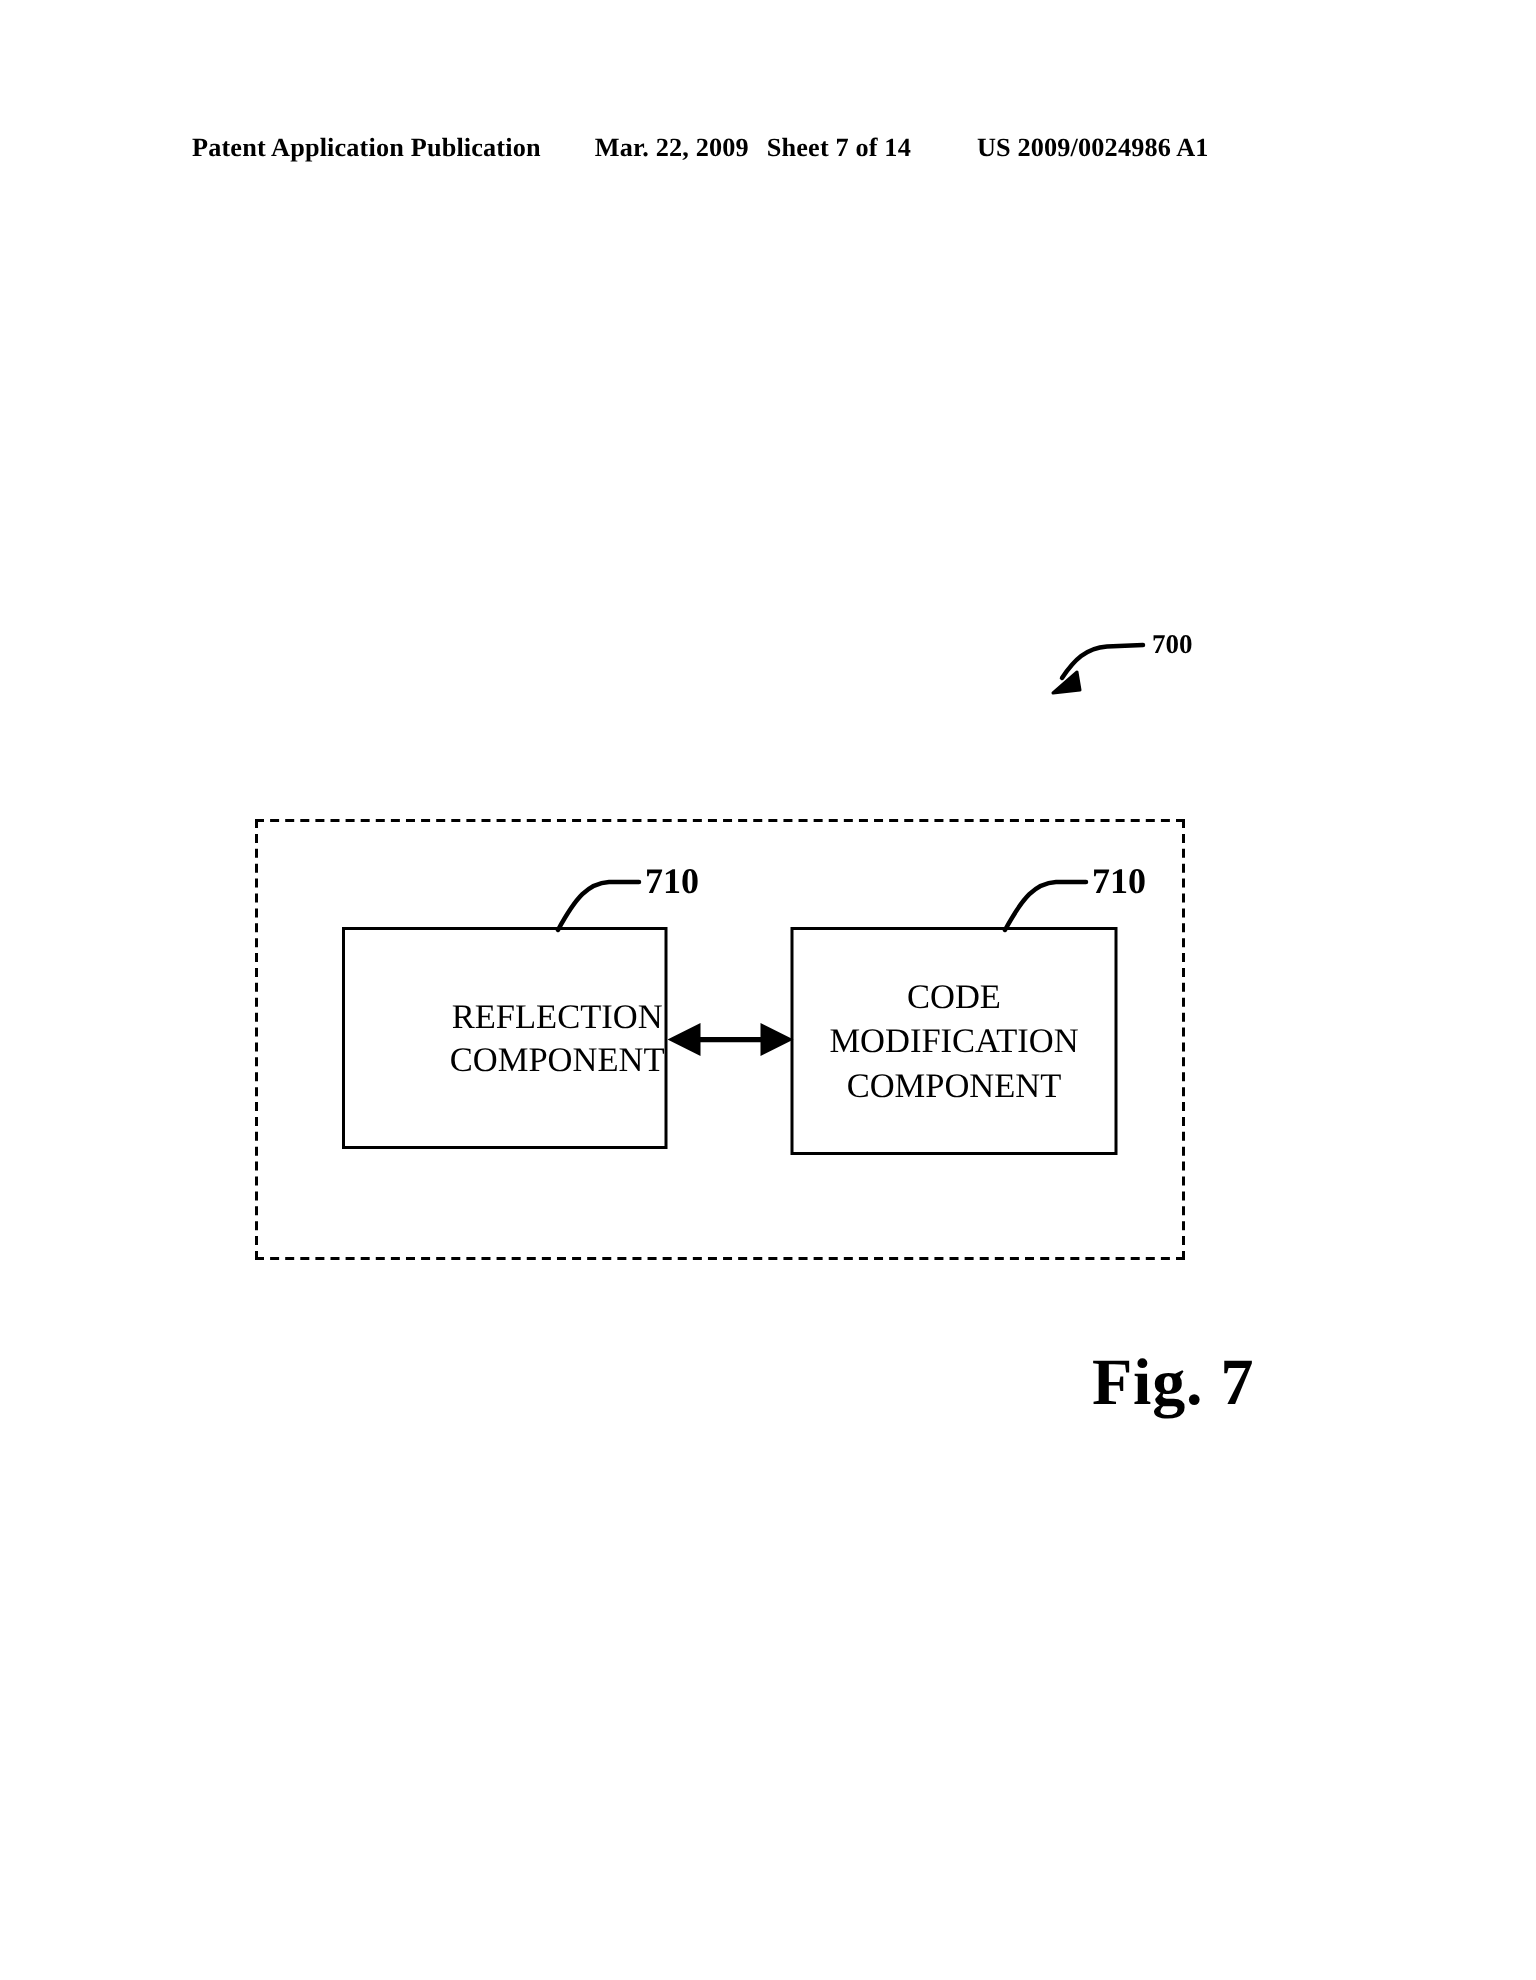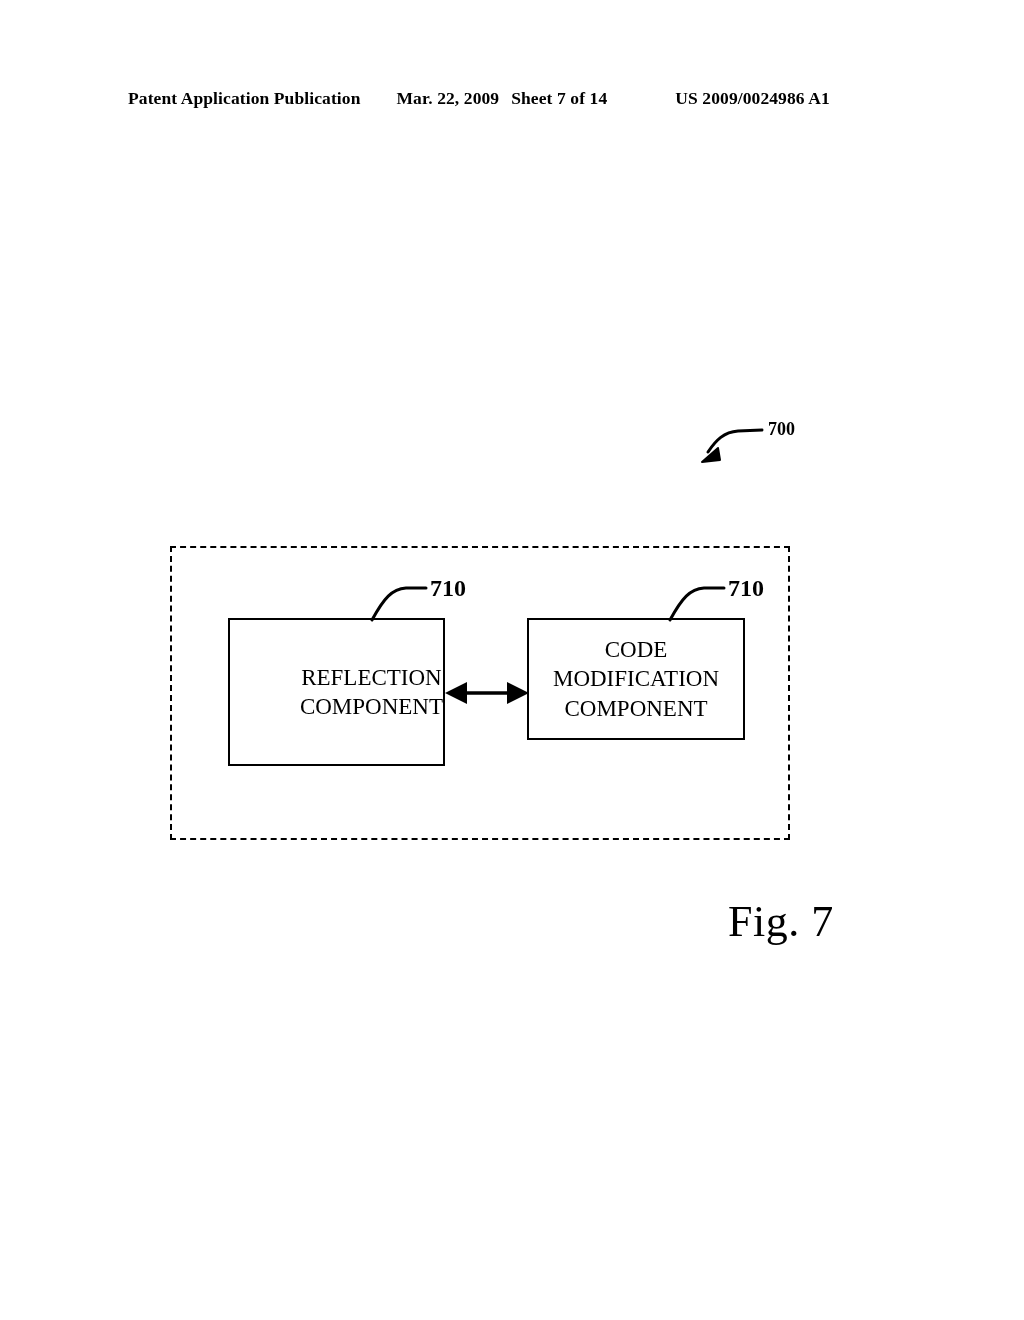--- a/index.html
+++ b/index.html
@@ -25,21 +25,21 @@
     height: 26px;
     display: flex;
     align-items: baseline;
     font-weight: bold;
     font-size: 17.5px;
     letter-spacing: 0.1px;
     white-space: nowrap;
   }
   .hdr-publication { margin-right: 36px; }
   .hdr-date        { margin-right: 12px; }
-  .hdr-sheet       { margin-right: 68px; text-align: right; }
+  .hdr-sheet       { margin-right: 44px; text-align: right; }
   .hdr-docnum      { }
 
   
   .figure {
     position: absolute;
     left: 0;
     top: 0;
     width: 1024px;
     height: 1320px;
   }
@@ -95,21 +95,21 @@
     left: 228px;
     top: 618px;
     width: 217px;
     height: 148px;
     justify-content: flex-end;
   }
   .box-code-mod {
     left: 527px;
     top: 618px;
     width: 218px;
-    height: 122px;
+    height: 152px;
   }
   .component-box .box-text {
     display: block;
     white-space: pre-line;
   }
 
   
   .callout-710 {
     position: absolute;
     width: 150px;
@@ -152,21 +152,21 @@
     font-size: 23px;
     line-height: 1.1;
   }
 
   
   .fig-caption {
     position: absolute;
     left: 728px;
     top: 900px;
     font-size: 44px;
-    font-weight: normal;
+    font-weight: bold;
     letter-spacing: 0.5px;
     line-height: 1;
   }
 </style>
 </head>
 <body>
 
 <div class="page-header">
   <span class="hdr-publication">Patent Application Publication</span>
   <span class="hdr-date">Mar. 22, 2009</span>

